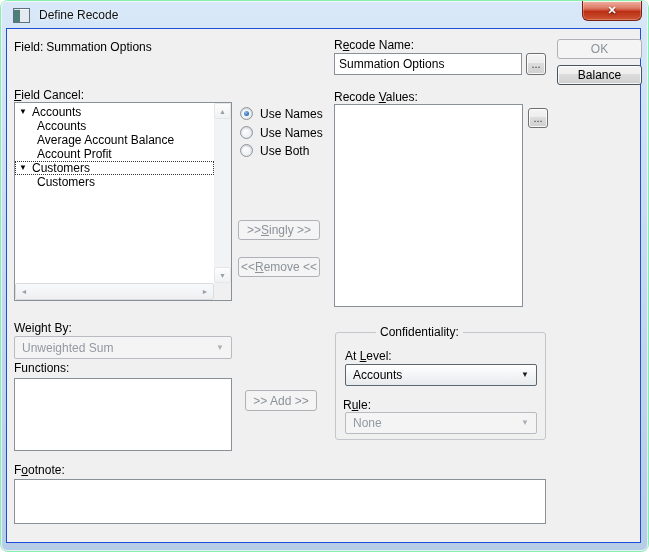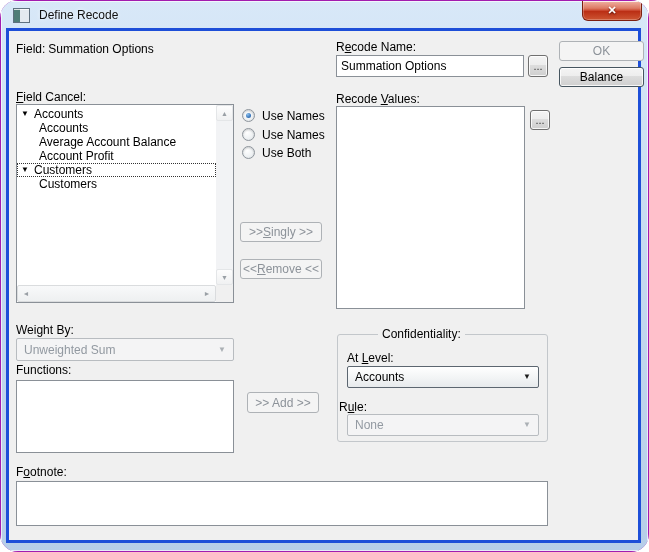--- a/index.html
+++ b/index.html
@@ -1,30 +1,30 @@
 <!DOCTYPE html>
 <html><head>
 <meta charset="utf-8">
 <style>
   html,body{margin:0;padding:0;background:#ffffff;font-family:"Liberation Sans",sans-serif;font-size:12px;color:#000;}
-  .window{position:relative;width:649px;height:552px;background:#a21caf;border-radius:18px;overflow:hidden;}
+  .window{position:relative;width:649px;height:552px;background:#86efac;border-radius:8px;overflow:hidden;}
   .glass{position:absolute;left:1px;top:1px;right:1px;bottom:1px;border-radius:6px;
          background:linear-gradient(180deg,#d8e8f8 0%,#c6daf0 45%,#b6cde8 100%);
          box-shadow:inset 0 0 0 1px rgba(255,255,255,.65);}
   .titlebar{position:absolute;left:0;top:0;right:0;height:28px;display:flex;align-items:center;}
   .app-icon{width:15px;height:13px;margin-left:12px;border:1px solid #5f7180;background:linear-gradient(90deg,#4f7e78 0%,#4f7e78 42%,#e3eaf0 42%);box-shadow:inset 0 1px 0 rgba(255,255,255,.8);}
   .title-text{margin-left:9px;color:#111;text-shadow:0 0 4px rgba(255,255,255,.9);}
   .close-btn{position:absolute;top:0;right:6px;width:60px;height:20px;box-sizing:border-box;
          border:1px solid #7d1f10;border-top:none;border-radius:0 0 6px 6px;
          background:linear-gradient(180deg,#f0b3a5 0%,#dd7a64 38%,#ca4830 50%,#bb2f15 55%,#cd5533 100%);
          box-shadow:inset 0 1px 0 rgba(255,255,255,.75),inset 0 0 0 1px rgba(255,255,255,.25);
          display:flex;align-items:center;justify-content:center;cursor:default;}
   .close-x{color:#fff;font-size:11px;font-weight:bold;text-shadow:0 1px 2px #55130a;}
   .client{position:absolute;left:6px;top:28px;width:635px;height:515px;box-sizing:border-box;
-         background:#F0F0F0;border:3px solid #1d4ed8;}
+         background:#F0F0F0;border:1px solid #1d4ed8;}
   .lbl{position:absolute;white-space:nowrap;color:#000;}
   .mn{text-decoration:underline;}
 
   
   .btn{position:absolute;box-sizing:border-box;display:flex;align-items:center;justify-content:center;
        border-radius:3px;white-space:nowrap;cursor:default;}
   .btn.on{border:1px solid #707070;color:#000;
        background:linear-gradient(180deg,#F4F4F4 0%,#EDEDED 45%,#DDDDDD 46%,#CFCFCF 100%);
        box-shadow:inset 0 0 0 1px rgba(255,255,255,.8);}
   .btn.default{border-color:#46555F;}
@@ -100,21 +100,21 @@
   #rv-list{left:327px;top:75px;width:189px;height:203px;}
   #browse2{left:521px;top:79px;width:20px;height:20px;font-size:11px;color:#333;}
   #wb-label{left:7px;top:292px;}
   #wb-combo{left:7px;top:307px;width:218px;height:23px;}
   #fn-label{left:7px;top:332px;}
   #fn-list{left:7px;top:349px;width:218px;height:73px;}
   #add-btn{left:238px;top:361px;width:72px;height:21px;}
   #conf-group{left:328px;top:303px;width:211px;height:108px;}
   #atlevel-label{left:9px;top:16px;}
   #atlevel-combo{position:absolute;left:9px;top:31px;width:192px;height:22px;}
-  #rule-label{left:1px;top:65px;}
+  #rule-label{left:7px;top:65px;}
   #rule-combo{position:absolute;left:9px;top:79px;width:192px;height:22px;}
   #footnote-label{left:7px;top:434px;}
   #footnote-input{left:7px;top:450px;width:532px;height:45px;}
 </style>
 </head>
 <body>
 
 <div class="window">
   <div class="glass">
     <div class="titlebar">

